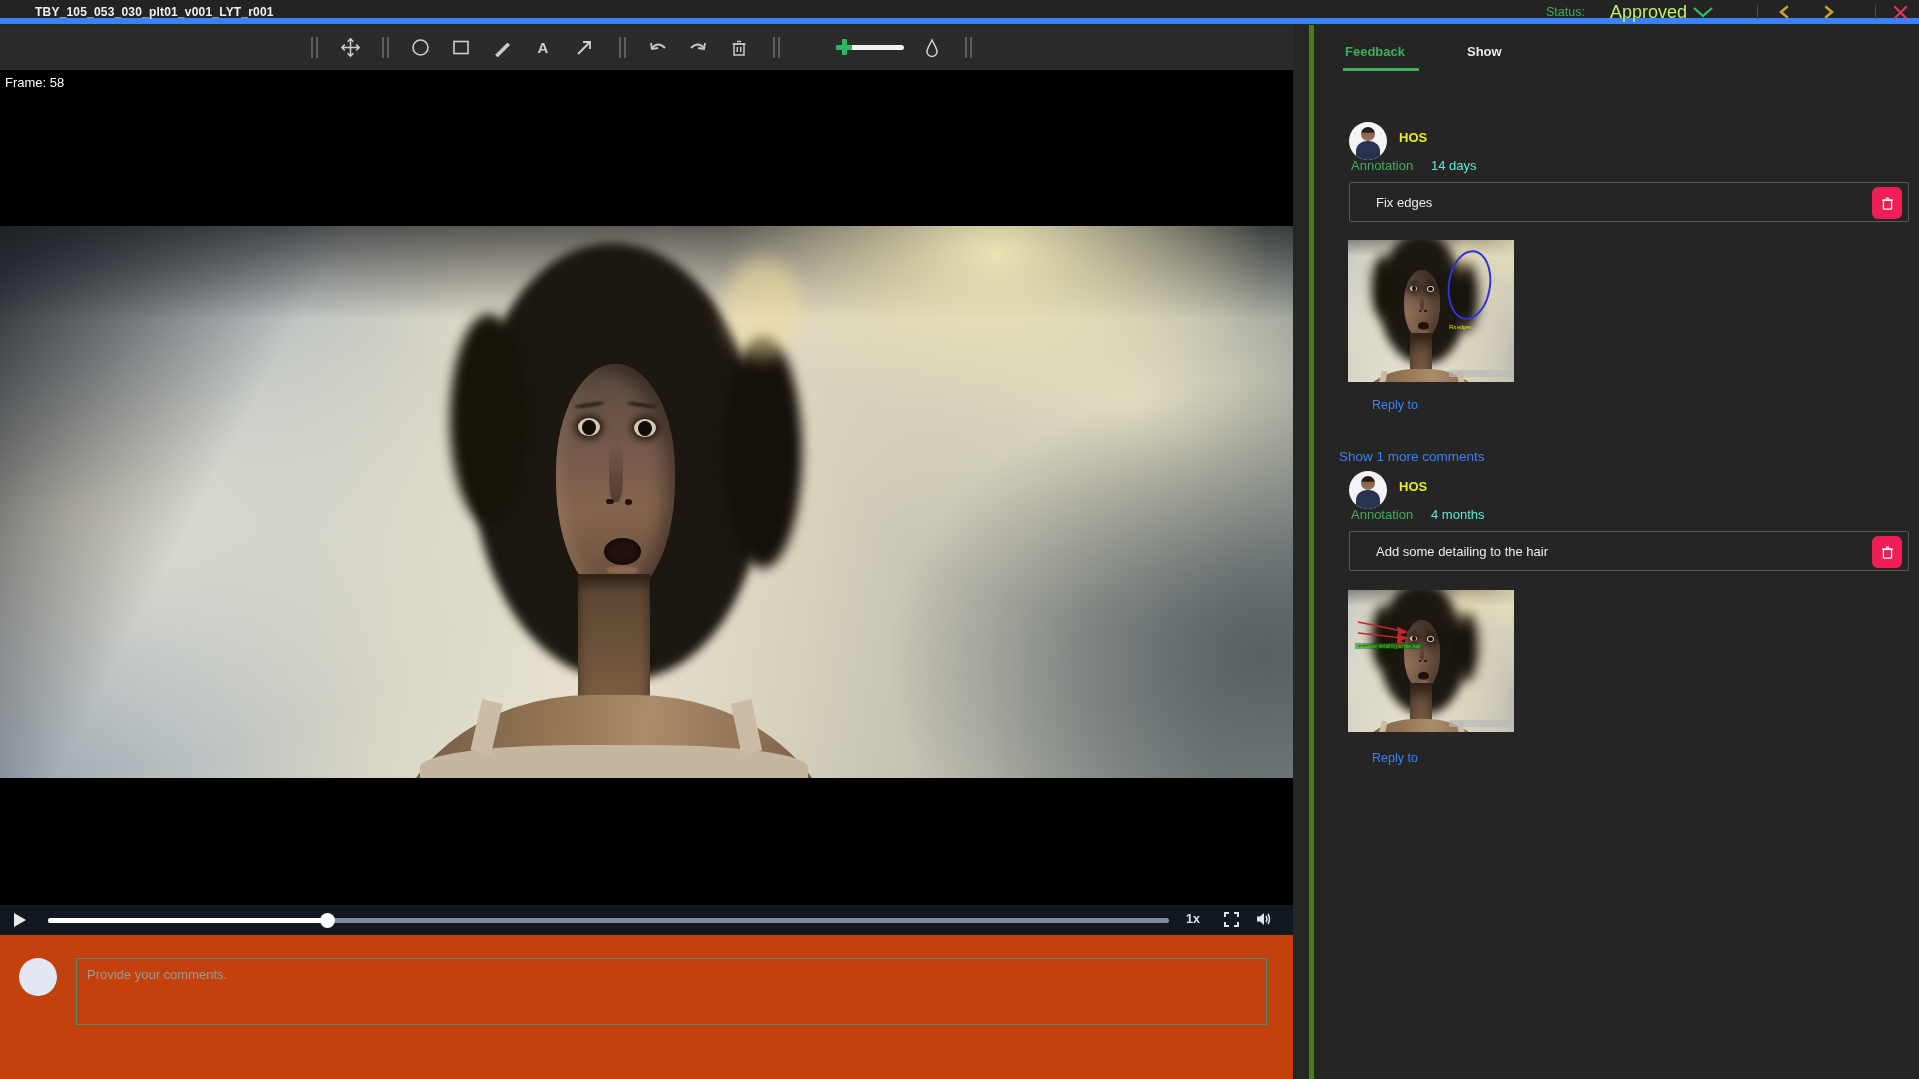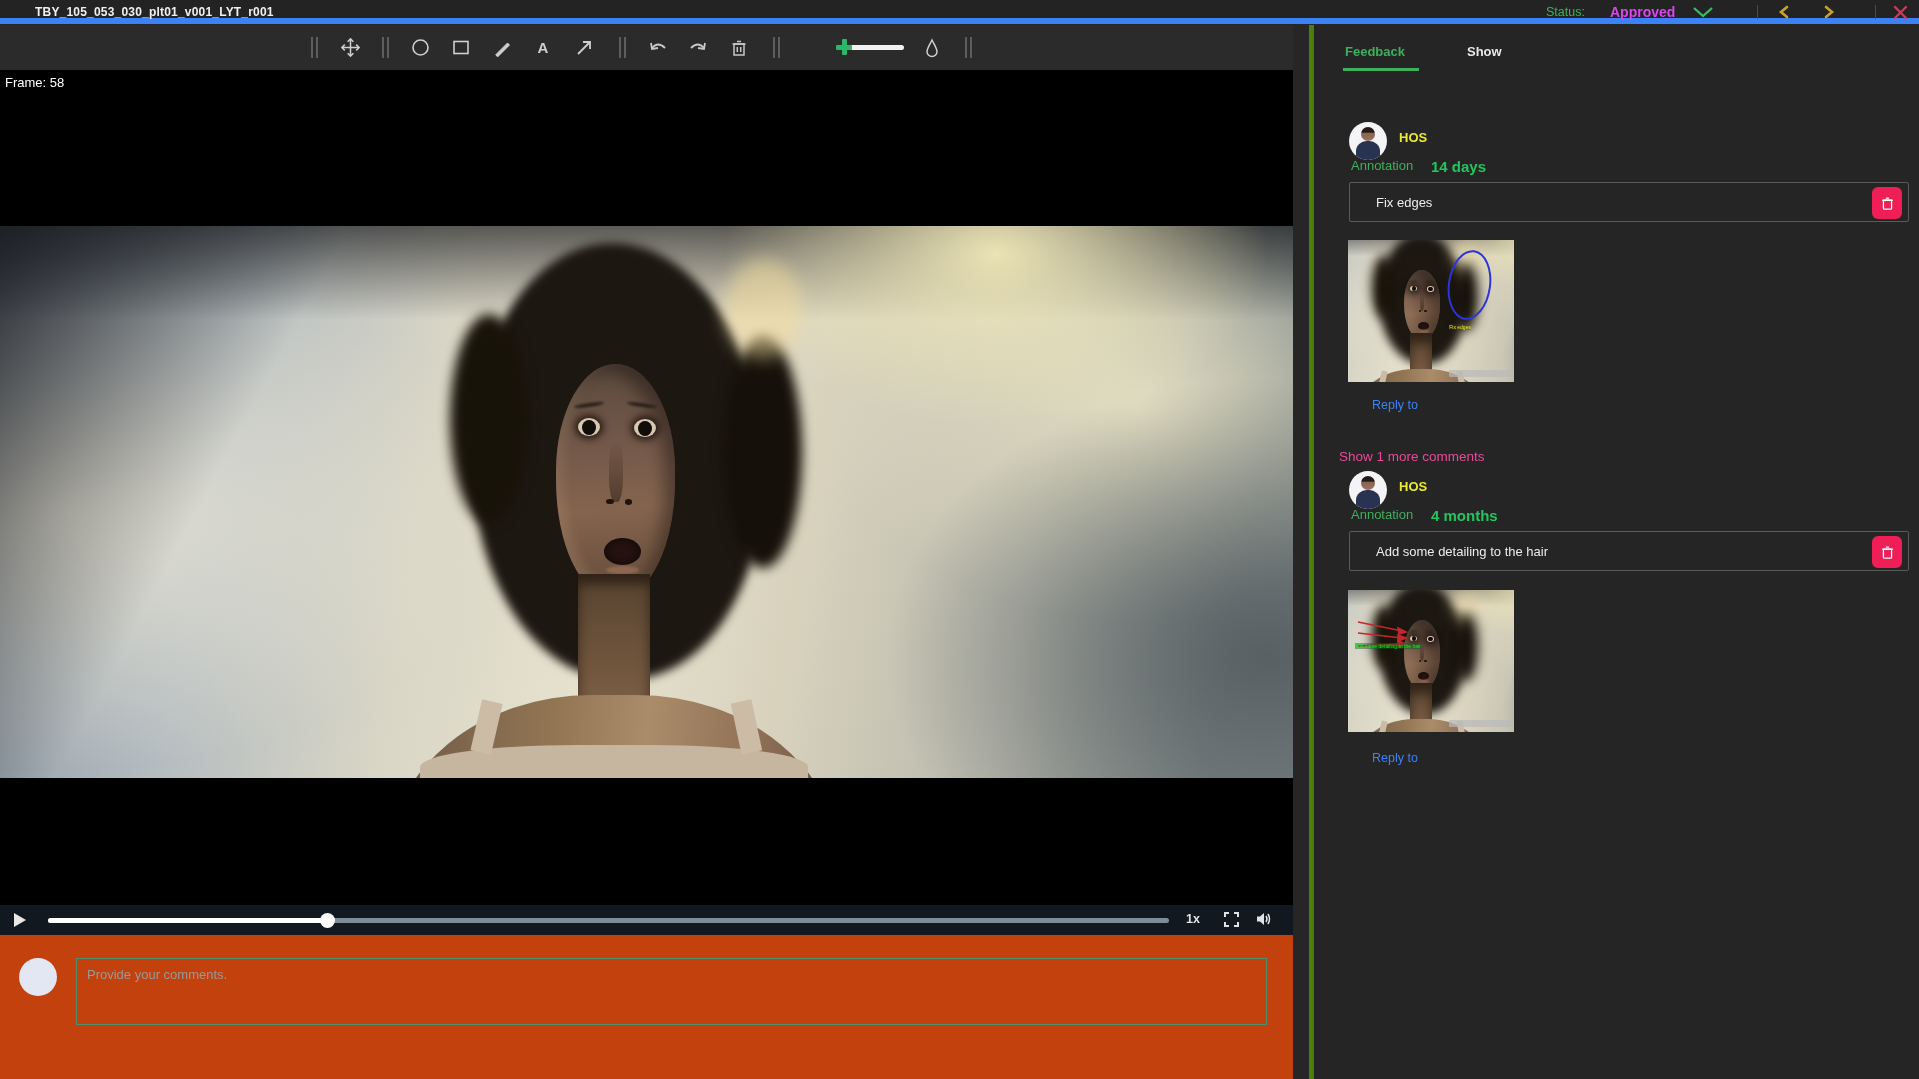--- a/index.html
+++ b/index.html
@@ -6,21 +6,21 @@
   html,body { width:1919px; height:1079px; overflow:hidden; background:#262626;
               font-family:"Liberation Sans", sans-serif; }
 
   
   #header { position:absolute; left:0; top:0; width:1919px; height:24px;
             background:#232323; border-bottom:6px solid #3b82f6; z-index:30; }
   #title { position:absolute; left:35px; top:5px; font-size:12px; font-weight:bold;
            color:#f0f0f0; letter-spacing:.2px; }
   .hdr-item { position:absolute; top:0; height:24px; display:flex; align-items:center; }
   #status-label { left:1546px; color:#3faf5d; font-size:12.5px; }
-  #status-value { left:1610px; color:#d946ef; font-size:14px; font-weight:bold; }
+  #status-value { left:1610px; color:#bef264; font-size:18px; font-weight:normal; }
   #status-chevron { left:1692px; cursor:pointer; }
   .hdr-divider { width:1px; height:14px; background:#4a4a4a; top:5px; position:absolute; }
   #nav-prev { left:1778px; cursor:pointer; }
   #nav-next { left:1823px; cursor:pointer; }
   #close-btn { left:1893px; cursor:pointer; }
 
   
   #toolbar { position:absolute; left:0; top:25px; width:1293px; height:45px; background:#2b2b2b; }
   .tool { position:absolute; top:0; height:45px; width:26px; display:flex;
           align-items:center; justify-content:center; color:#cfcfcf; cursor:pointer; }
@@ -129,21 +129,21 @@
 
   .avatar { position:absolute; left:35px; width:38px; height:38px; border-radius:50%;
             background:#f4f4f6; overflow:hidden; }
   .avatar::before { content:''; position:absolute; left:12px; top:5px; width:14px; height:14px;
                     border-radius:50%;
                     background:linear-gradient(to bottom,#241a16 0%,#241a16 38%,#8a6350 42%,#9b7460 100%); }
   .avatar::after  { content:''; position:absolute; left:7px; top:19px; width:24px; height:22px;
                     border-radius:45% 45% 0 0; background:#273350; }
   .author { position:absolute; left:85px; font-size:13px; font-weight:bold; color:#e9e92e; }
   .meta-type { position:absolute; left:37px; font-size:13px; color:#3fae5e; }
-  .meta-age  { position:absolute; left:117px; font-size:15px; color:#22c55e;font-weight:bold; }
+  .meta-age  { position:absolute; left:117px; font-size:13px; color:#5eead4; }
   .comment-box { position:absolute; left:35px; width:560px; height:40px;
                  border:1px solid #5a5a5a; border-radius:2px; }
   .comment-text { position:absolute; left:26px; top:12px; font-size:13px; color:#ececec; }
   .delete-btn { position:absolute; right:6px; top:4px; width:30px; height:32px;
                 background:#ef1e56; border:none; border-radius:6px; cursor:pointer;
                 display:flex; align-items:center; justify-content:center; }
   .thumb { position:absolute; left:34px; width:166px; height:142px; overflow:hidden;
            cursor:pointer; background:#111; }
   .thumb-scene { position:absolute; left:-111px; top:-12px; width:388px; height:166px; }
   .anno-ellipse { position:absolute; left:60%; top:7%; width:26%; height:49%;
@@ -151,21 +151,21 @@
   .anno-label-yellow { position:absolute; left:61%; top:59%; font-size:5px; color:#e8e822;
                        background:rgba(70,70,20,.25); max-width:36%; overflow:hidden;
                        white-space:nowrap; }
   .anno-label-green  { position:absolute; left:4%; top:37%; font-size:5px; color:#0f0;
                        background:rgba(15,90,40,.45); max-width:40%; overflow:hidden;
                        white-space:nowrap; }
   .anno-arrows { position:absolute; left:5%; top:18%; }
   .thumb-watermark { position:absolute; right:3px; bottom:5px; width:62px; height:7px;
                      background:rgba(185,185,185,.7); border-radius:1px; }
   .reply-link { position:absolute; left:58px; font-size:12.5px; color:#3b82f6; cursor:pointer; }
-  #show-more { position:absolute; left:25px; top:424px; font-size:13.5px; color:#ec4899; cursor:pointer;text-align:right; }
+  #show-more { position:absolute; left:25px; top:424px; font-size:13.5px; color:#3b82f6; cursor:pointer;text-align:right; }
 </style>
 </head>
 <body>
 
 <div id="header">
   <span id="title">TBY_105_053_030_plt01_v001_LYT_r001</span>
   <span class="hdr-item" id="status-label">Status:</span>
   <span class="hdr-item" id="status-value">Approved</span>
   <span class="hdr-item" id="status-chevron">
     <svg width="22" height="12" viewBox="0 0 22 12">

